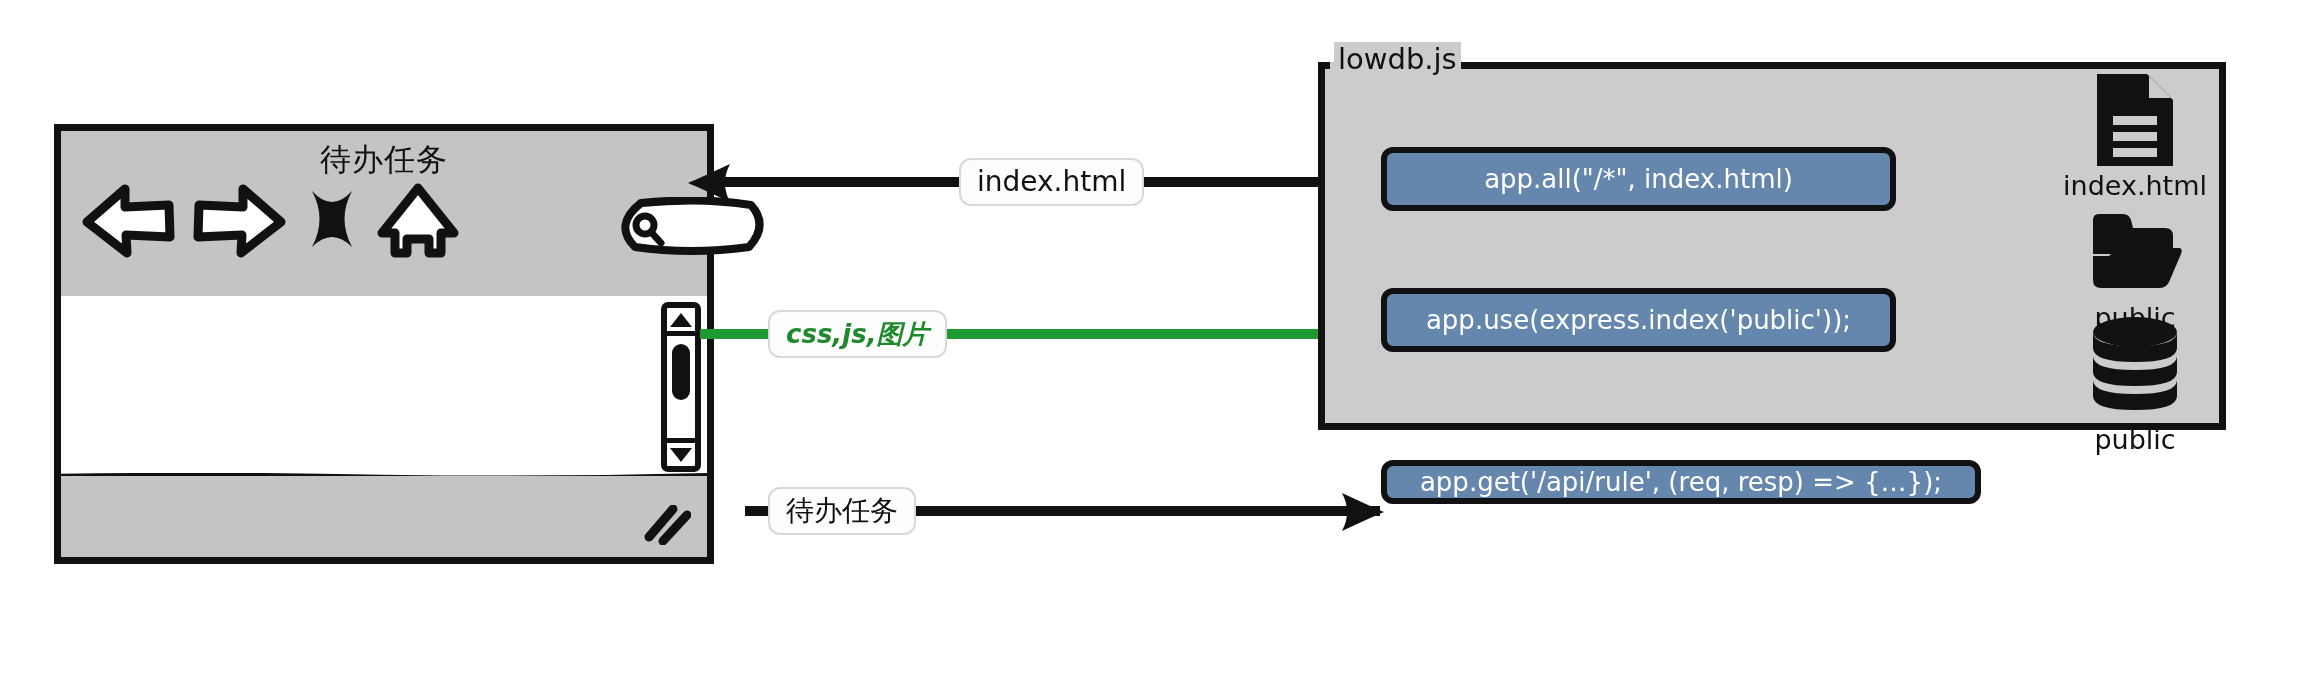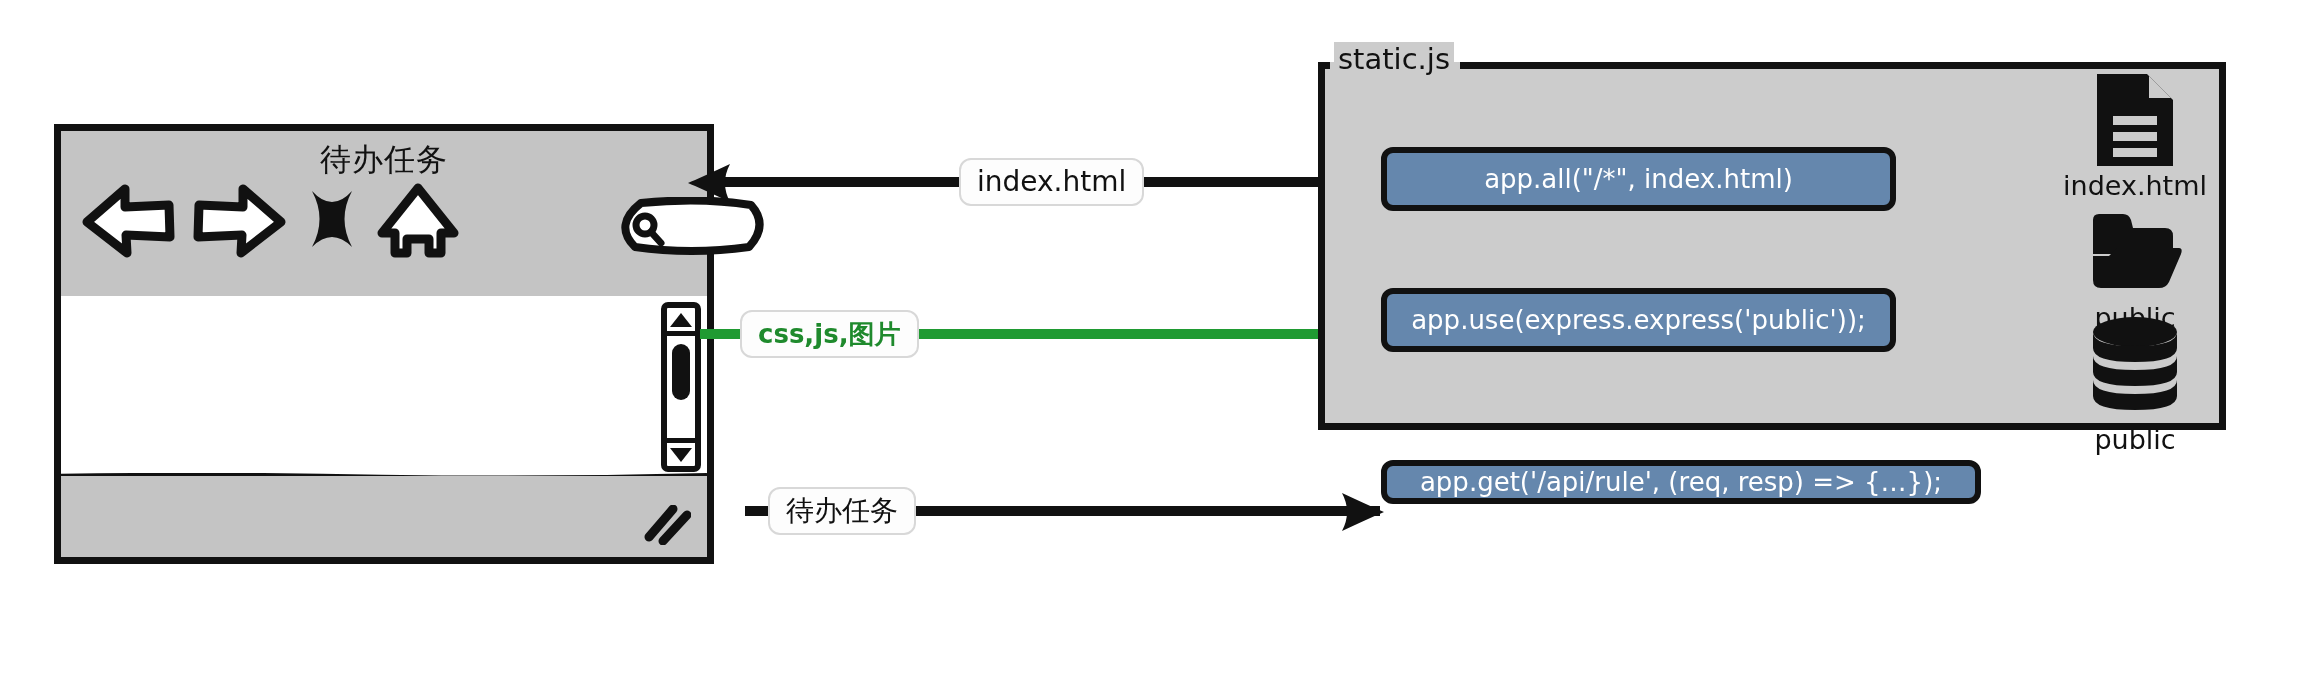--- a/index.html
+++ b/index.html
@@ -242,21 +242,21 @@
     border: 2px solid #d8d8d8;
     border-radius: 12px;
     padding: 5px 16px;
     font-size: 28px;
     color: #111111;
     font-family: "DejaVu Sans", sans-serif;
     white-space: nowrap;
     line-height: 34px;
   }
   #conn-label-0 { left: 959px; top: 158px; }
-  #conn-label-1 { left: 740px; top: 310px; color: #1f8a2d; font-weight: bold; font-size: 26px; }
+  #conn-label-1 { left: 768px; top: 310px; color: #1f8a2d; font-weight: bold; font-size: 26px; font-style: italic; }
   #conn-label-2 { left: 768px; top: 487px; }
 </style>
 </head>
 <body>
 
 <div id="browser-window">
 
   <div id="browser-toolbar">
     <div id="browser-title">待办任务</div>
 
@@ -349,24 +349,24 @@
   </svg>
 </div>
 
 <div class="conn-label" id="conn-label-0">index.html</div>
 <div class="conn-label" id="conn-label-1">css,js,图片</div>
 <div class="conn-label" id="conn-label-2">待办任务</div>
 
 <div id="server-panel"></div>
 <div id="panel-top-border-left"></div>
 <div id="panel-top-border-right"></div>
-<div id="panel-label">static.js</div>
+<div id="panel-label">lowdb.js</div>
 
 <div class="code-box" id="code-box-0">app.all("/*", index.html)</div>
-<div class="code-box" id="code-box-1">app.use(express.express('public'));</div>
+<div class="code-box" id="code-box-1">app.use(express.index('public'));</div>
 <div class="code-box" id="code-box-2">app.get('/api/rule', (req, resp) =&gt; {…});</div>
 
 <div class="asset" id="asset-0">
   <div class="asset-glyph">
     <svg width="84" height="100" viewBox="0 0 84 100">
       <path d="M4 4 L54 4 L80 30 L80 96 L4 96 Z" fill="#111111"></path>
       <path d="M56 6 L56 28 L78 28 Z" fill="#cccccc"></path>
       <rect x="20" y="46" width="44" height="9" fill="#cccccc"></rect>
       <rect x="20" y="62" width="44" height="9" fill="#cccccc"></rect>
       <rect x="20" y="78" width="44" height="9" fill="#cccccc"></rect>

